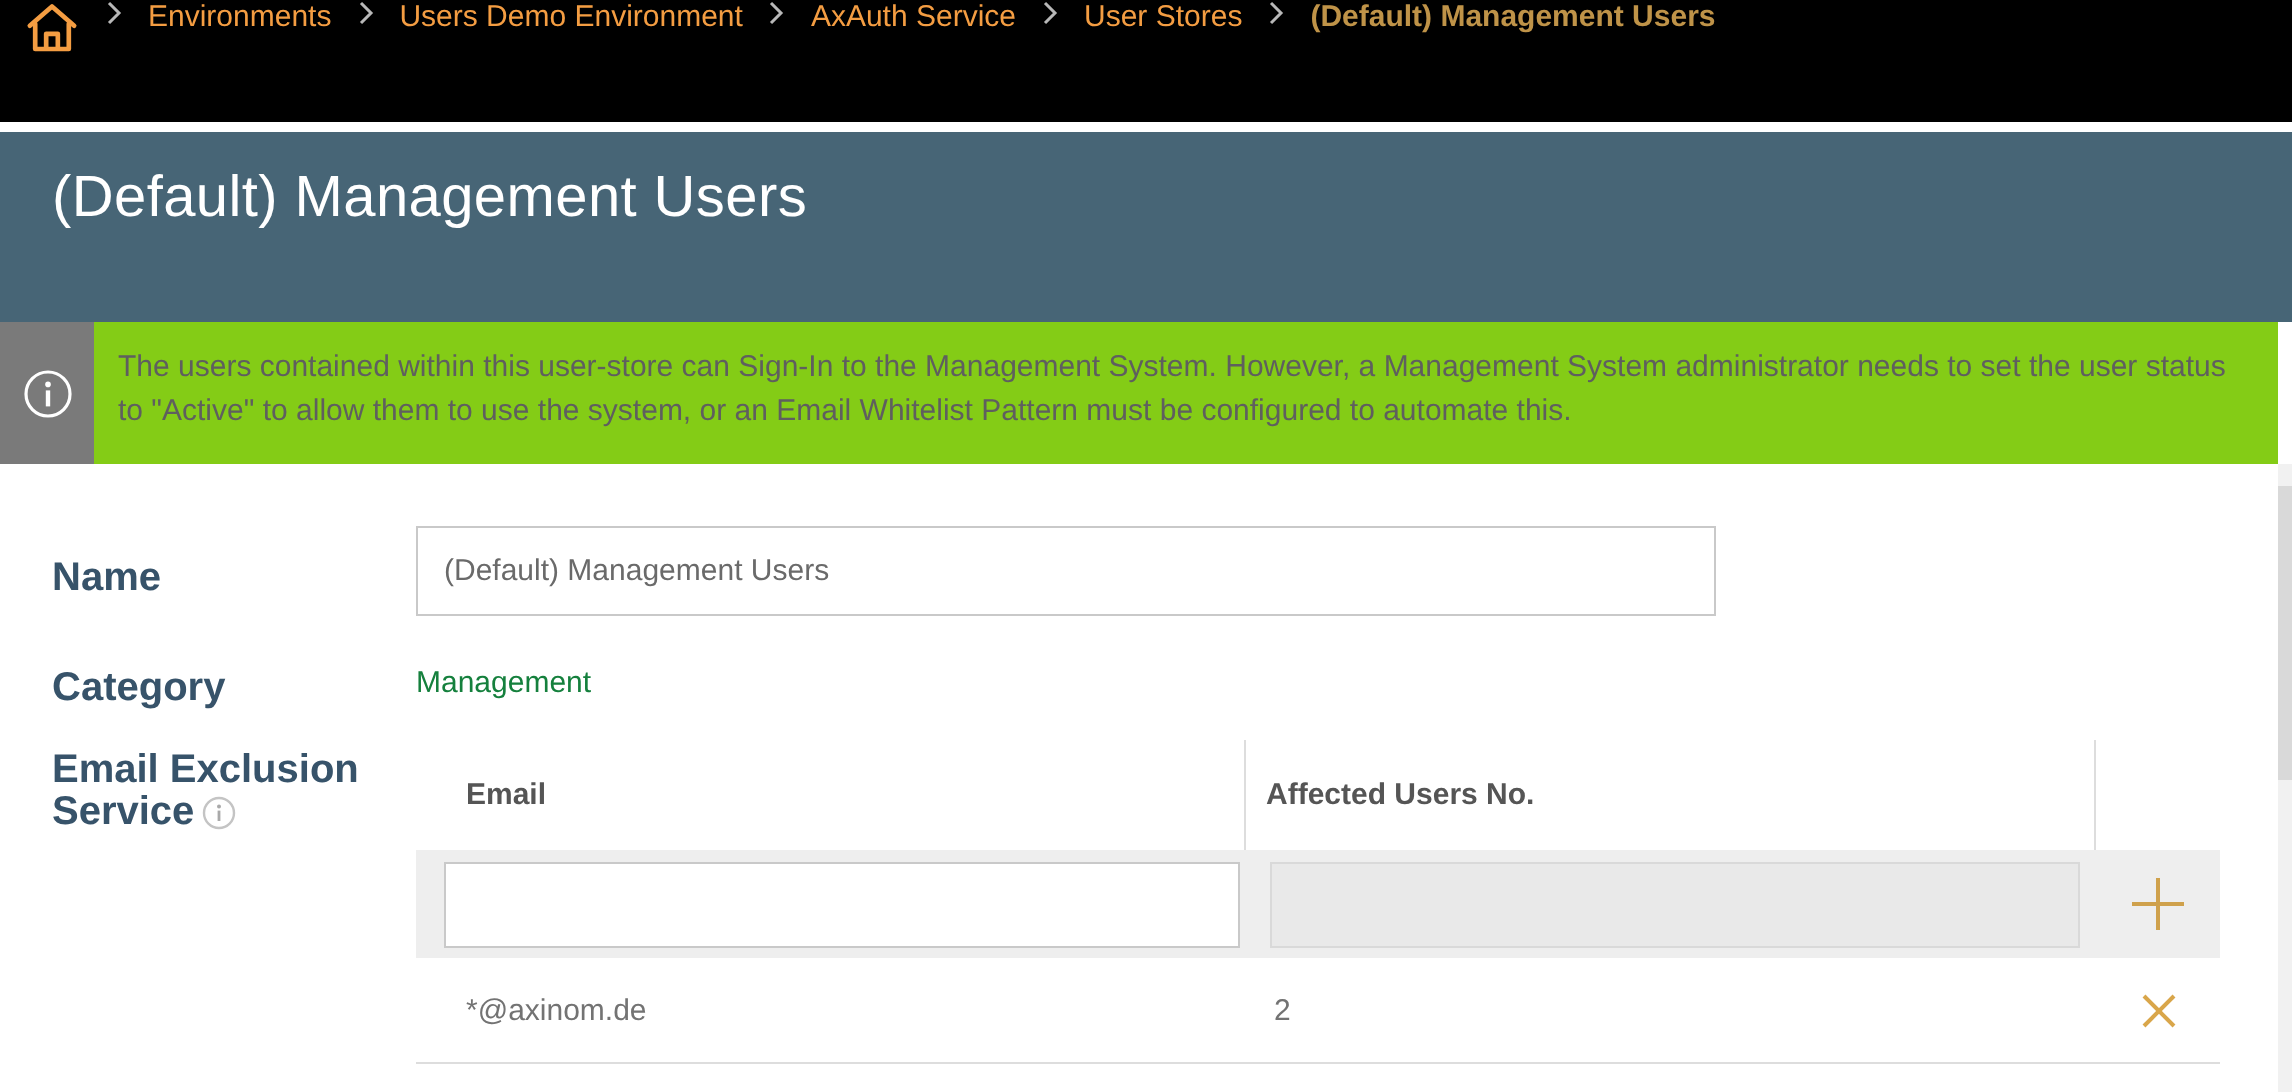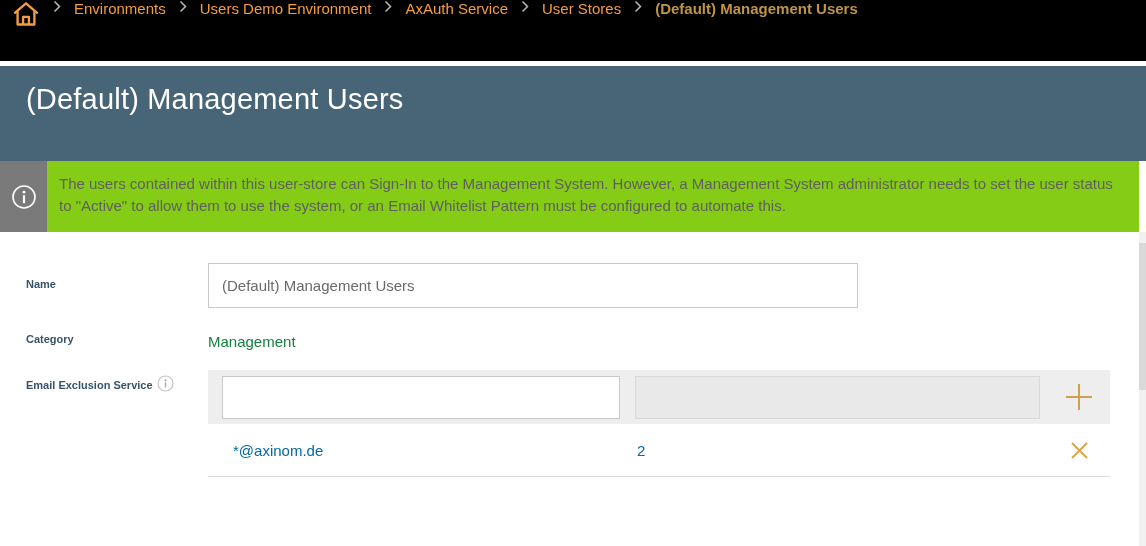--- a/index.html
+++ b/index.html
@@ -44,21 +44,21 @@
   .banner-body {
     flex: 1; background: #84cc16; color: #5f5f5f;
     font-size: 15px; line-height: 22px;
     padding: 12px 26px 0 12px;
   }
 
   
   .content { position: absolute; top: 232px; left: 0; right: 0; bottom: 0; background: #ffffff; }
   .field-label {
     position: absolute; left: 26px;
-    color: #37536a; font-size: 11px; font-weight: bold;
+    color: #37536a; font-size: 20px; font-weight: bold;
   }
   #lbl-name { top: 46px; }
   .name-input {
     position: absolute; left: 208px; top: 31px; width: 650px; height: 45px;
     border: 1px solid #c9c9c9; background: #ffffff;
     font-family: "Liberation Sans", sans-serif;
     font-size: 15px; color: #6a6a6a; padding: 0 13px; outline: none;
   }
   #lbl-category { top: 101px; }
   .category-value { position: absolute; left: 208px; top: 101px; font-size: 15px; color: #15803d; }
@@ -89,21 +89,21 @@
     margin-left: 12px; width: 405px; height: 43px;
     border: 1px solid #d9d9d9; background: #e9e9e9;
   }
   .c-filter-email { width: 415px; flex: 0 0 415px; display: flex; align-items: center; }
   .c-filter-affected { width: 425px; flex: 0 0 425px; display: flex; align-items: center; }
   .add-btn, .del-btn {
     background: none; border: none; cursor: pointer; padding: 0;
     display: flex; align-items: center; justify-content: center;
   }
 
-  .t-data { height: 53px; align-items: center; border-bottom: 1px solid #dddddd; color: #0369a1; }
+  .t-data { height: 53px; align-items: center; border-bottom: 1px solid #dddddd; color: #737373; }
   .t-data .c-email { padding-left: 25px; }
   .t-data .c-affected { padding-left: 14px; }
 
   
   .scroll-track { position: absolute; right: 0; top: 232px; width: 7px; height: 314px; background: #f1f1f1; }
   .scroll-thumb { position: absolute; right: 0; top: 11px; width: 7px; height: 147px; background: #d9d9d9; }
 </style>
 </head>
 <body>
 
@@ -172,20 +172,25 @@
 
   <div class="field-label" id="lbl-exclusion">
     <span class="label-text">Email Exclusion Service</span><svg class="mini-info" width="17" height="17" viewBox="0 0 17 17">
       <circle cx="8.5" cy="8.5" r="7.5" fill="none" stroke="#c4c4c4" stroke-width="1.2"></circle>
       <circle cx="8.5" cy="5.2" r="1" fill="#a9a9a9"></circle>
       <rect x="7.8" y="7.3" width="1.4" height="5.2" fill="#a9a9a9"></rect>
     </svg>
   </div>
 
   <div class="ex-table">
+    <div class="t-row t-head">
+      <div class="t-cell c-email">Email</div>
+      <div class="t-cell c-affected">Affected Users No.</div>
+      <div class="t-cell c-actions"></div>
+    </div>
 
     <div class="t-row t-filter">
       <div class="c-filter-email">
         <input class="filter-email-input" type="text" value="" style="">
       </div>
       <div class="c-filter-affected">
         <div class="filter-affected-input"></div>
       </div>
       <div class="c-actions">
         <button class="add-btn">

